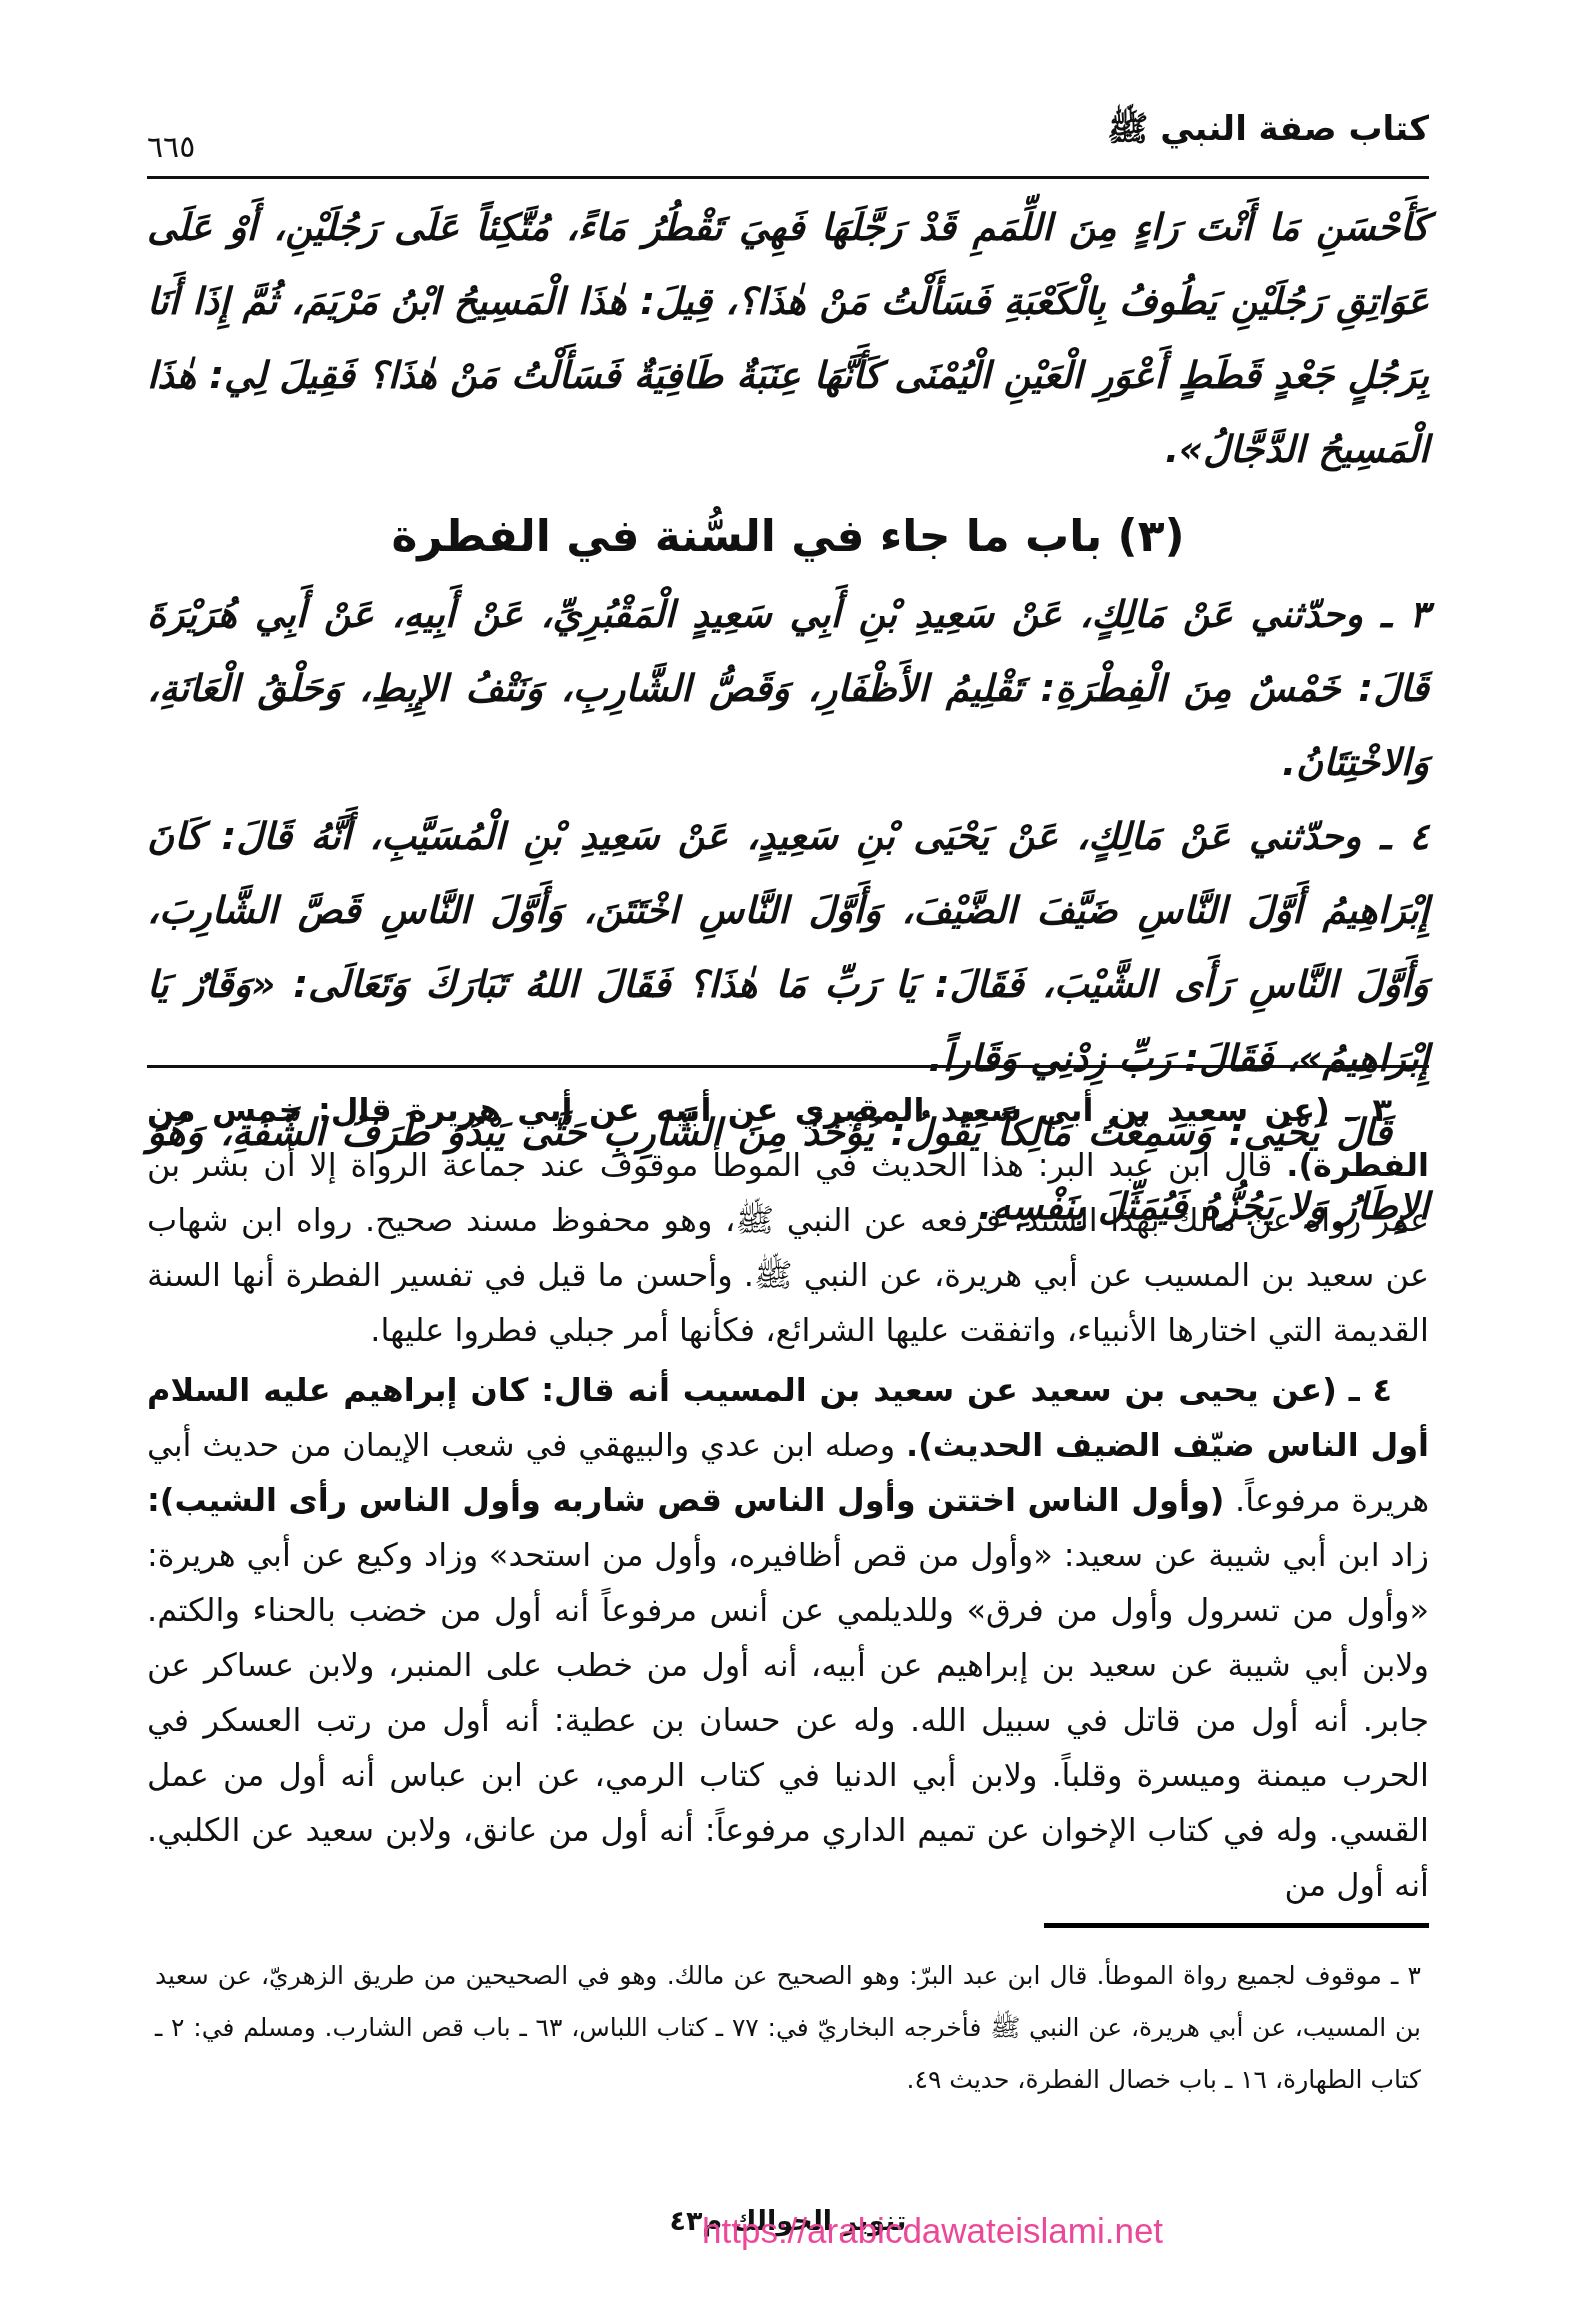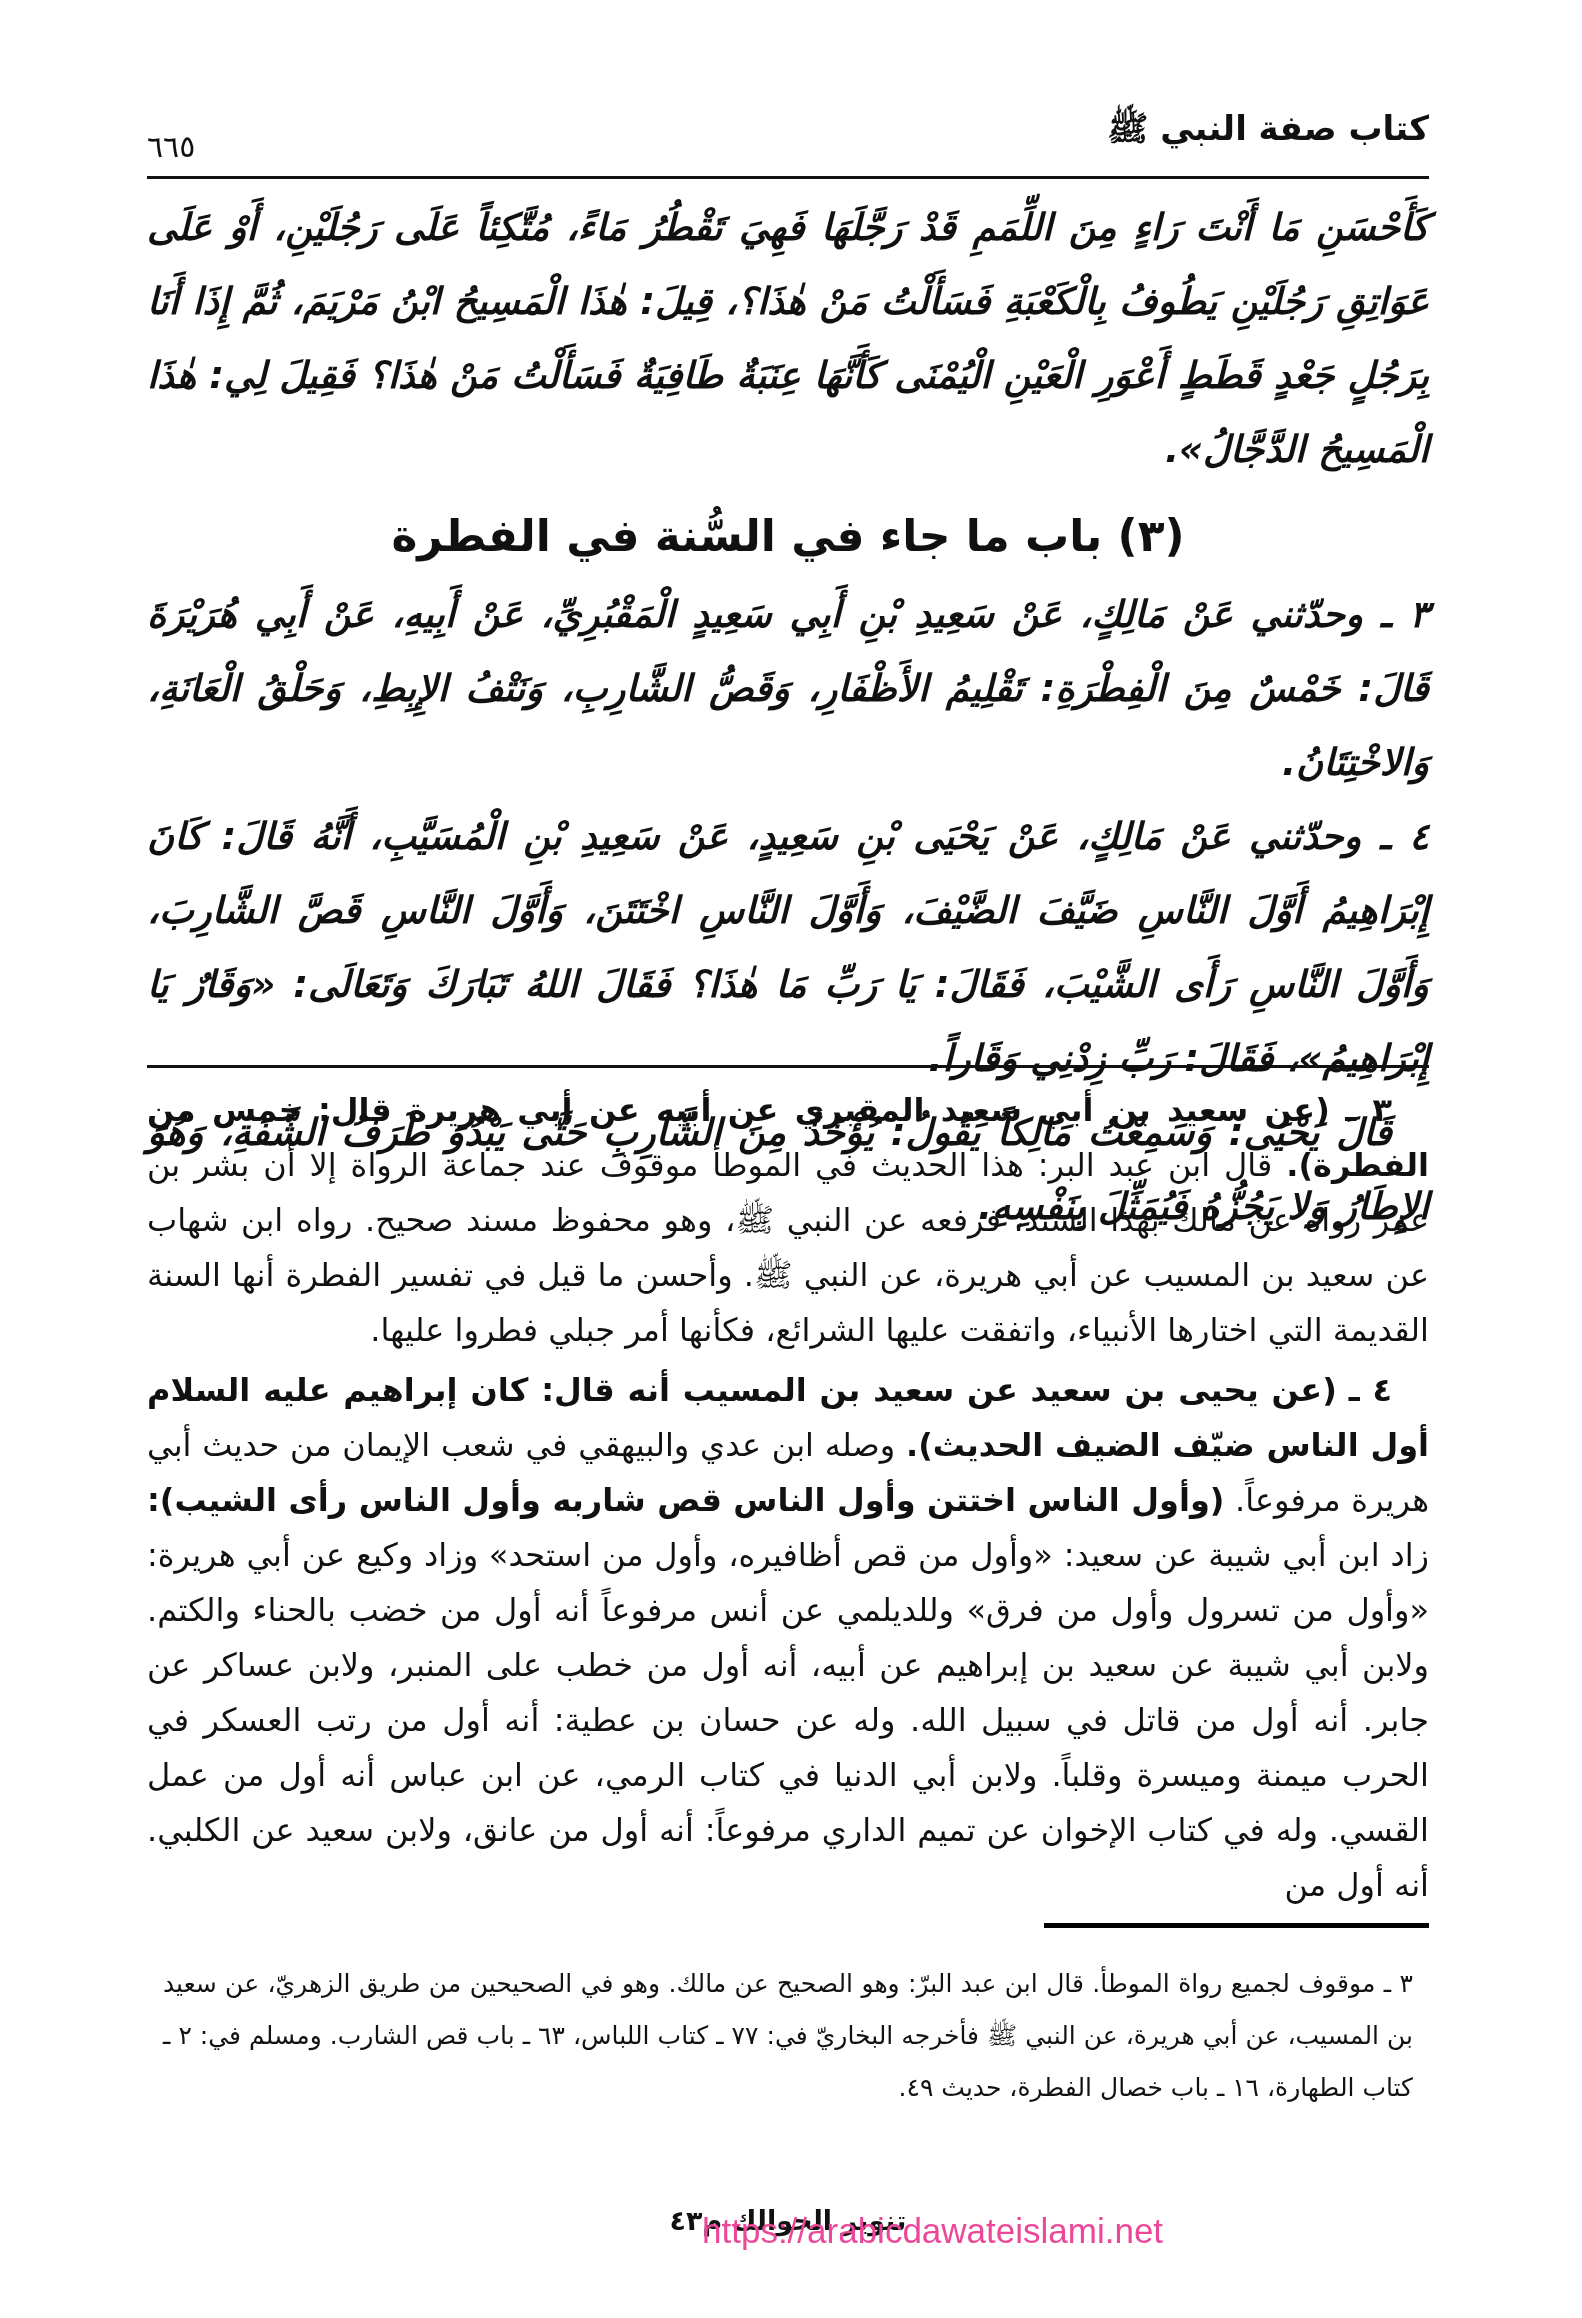--- a/index.html
+++ b/index.html
@@ -32,21 +32,21 @@
   .hadith .lead { font-weight: 900; }
   .indent { text-indent: 37px; }
   .commentary { position: absolute; top: 1083px; left: 0; right: 0; }
   .commentary p {
     margin: 0 0 5px 0; font-size: 32px; line-height: 55px; text-align: justify;
     text-align-last: right;
   }
   .commentary p .b { font-weight: bold; }
   .footnotes { position: absolute; top: 1942px; left: 0; right: 0; }
   .footnotes p {
-    margin: 16px; font-size: 25px; line-height: 52px; text-align: justify; text-align-last: right;
+    margin: 8px; font-size: 25px; line-height: 52px; text-align: justify; text-align-last: right;
     padding-right: 0;
   }
   .footer {
     position: absolute; top: 2195px; left: 0; right: 0; height: 50px;
     display: flex; justify-content: center; align-items: center; direction: rtl;
   }
   .signature { font-weight: bold; font-size: 27px; order: 2; direction: rtl; }
   .watermark {
     font-family: "Liberation Sans", sans-serif; font-size: 35px; color: #ec4899;
     direction: ltr; position: absolute; left: 702px; top: 2211px;

